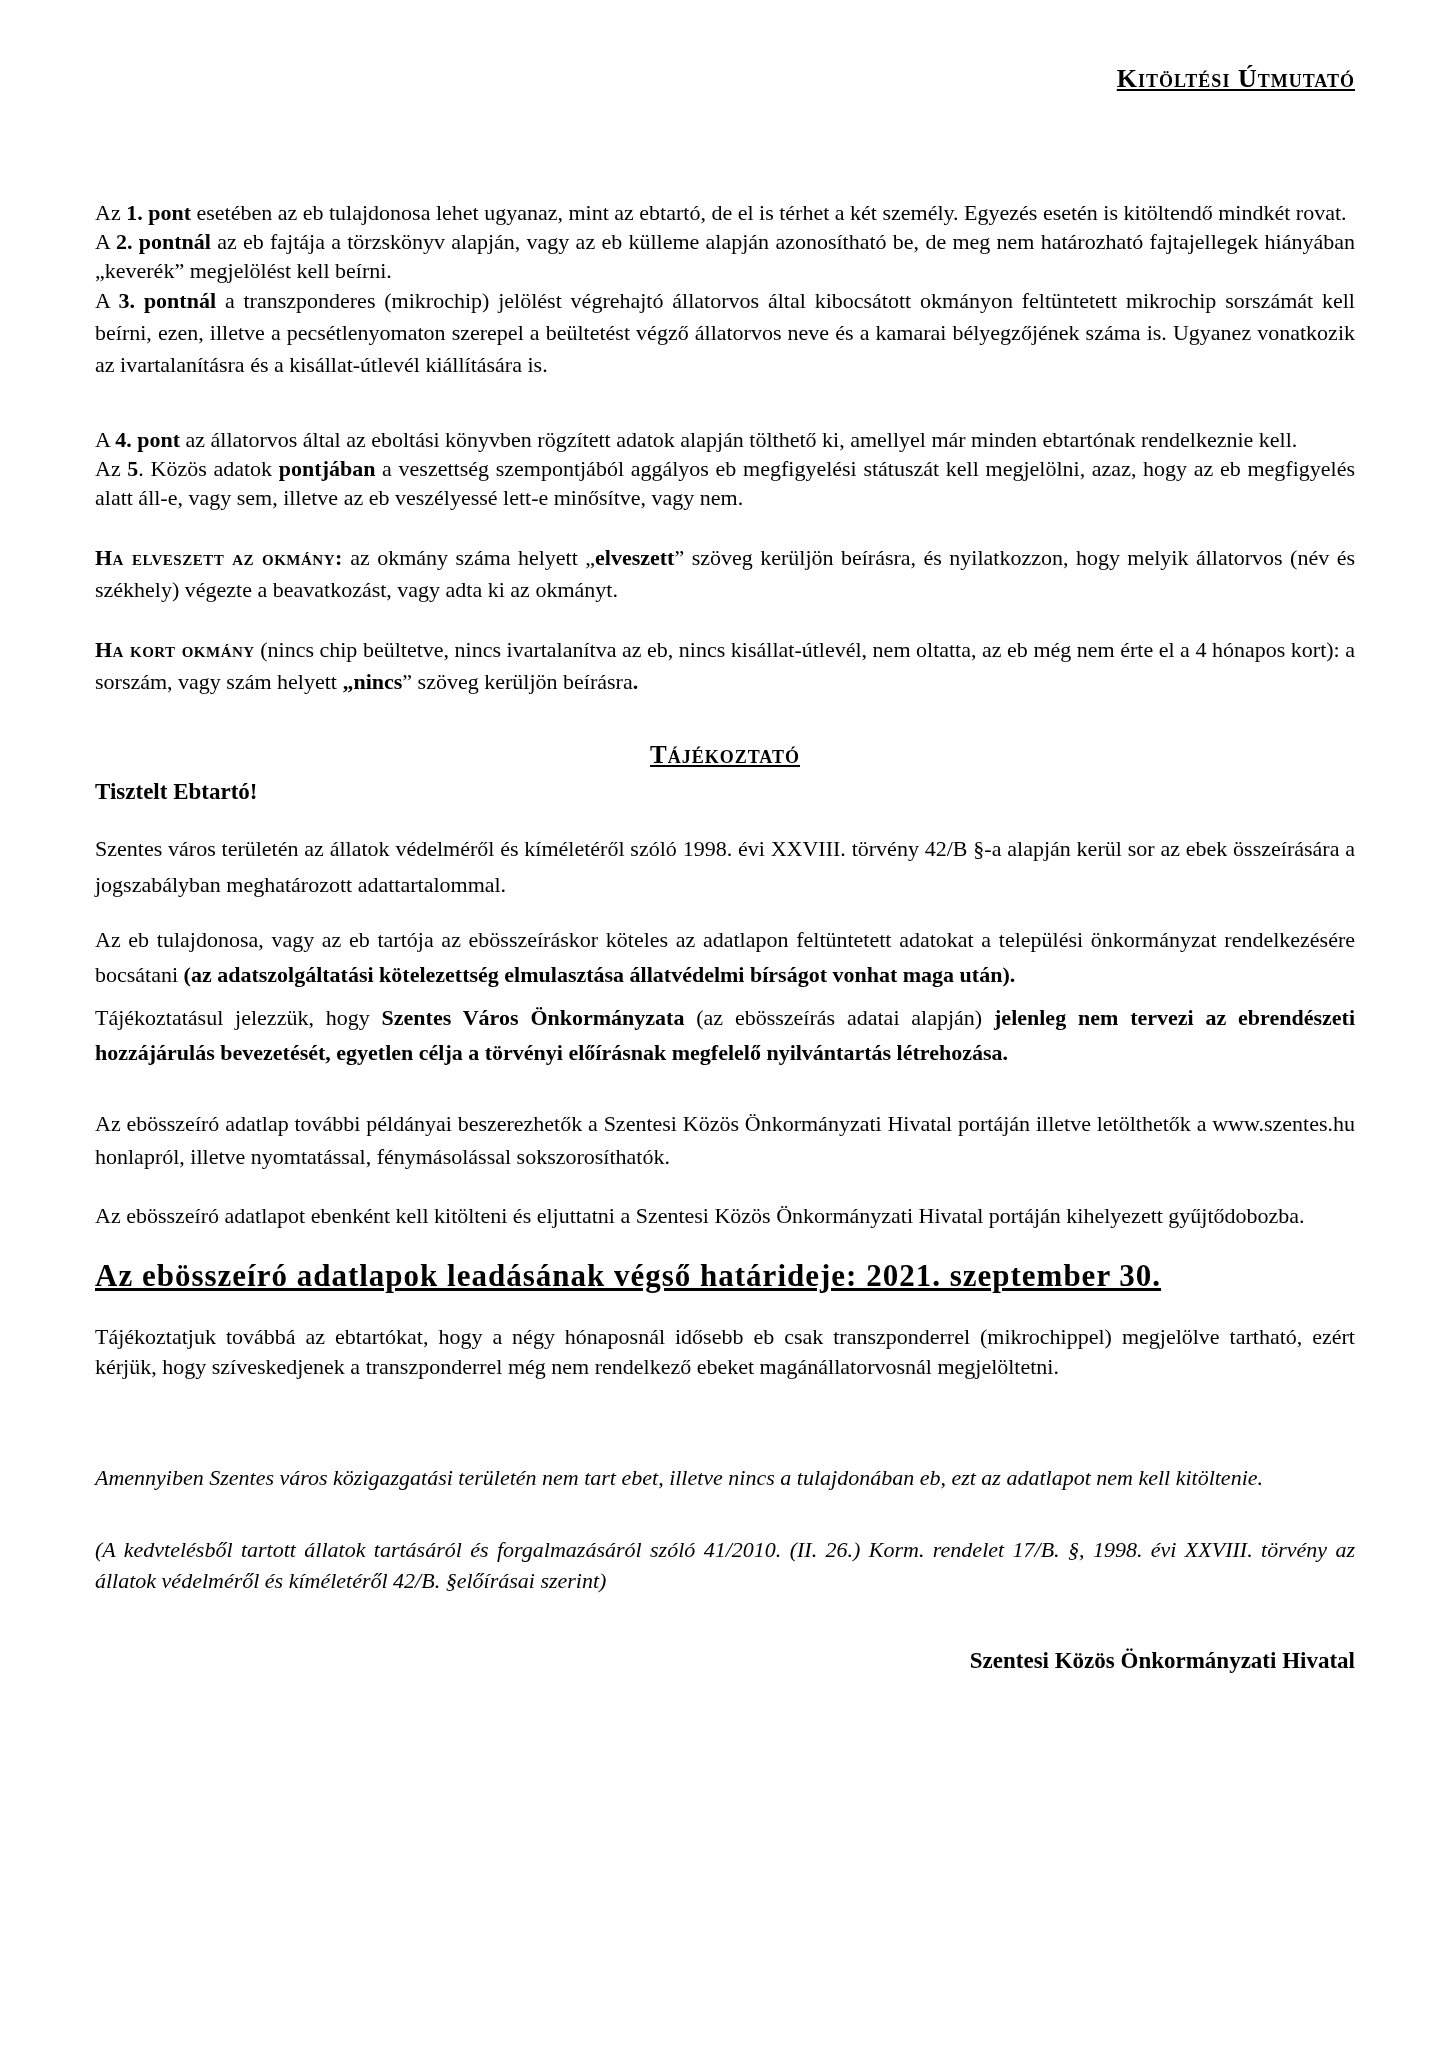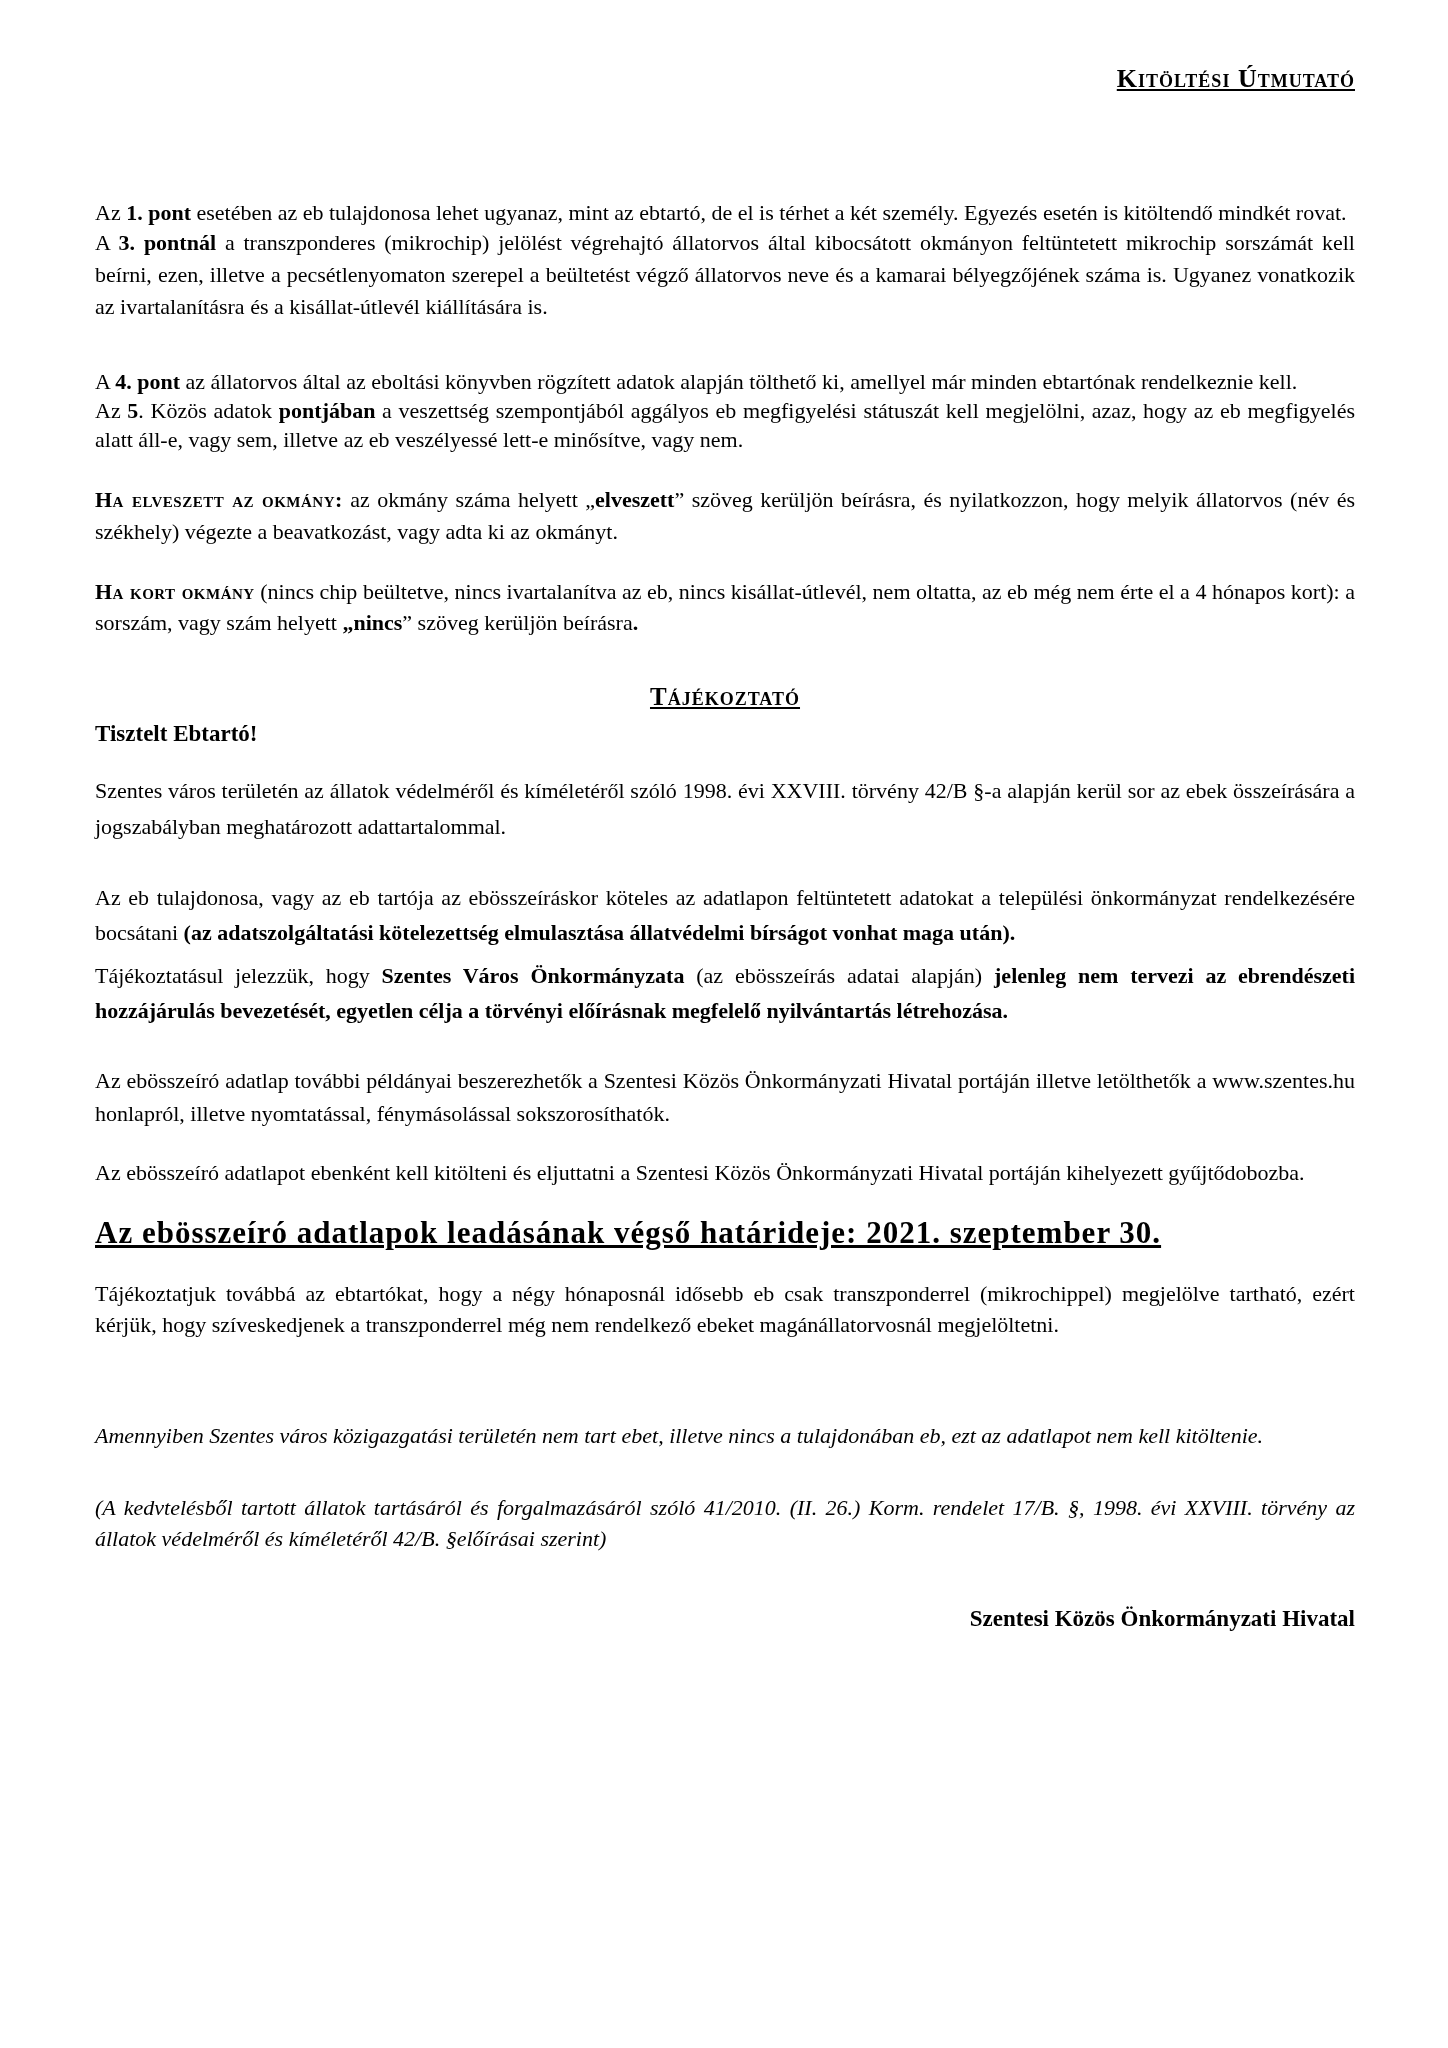--- a/index.html
+++ b/index.html
@@ -49,21 +49,21 @@
   }
   .lh-tight   { line-height: 1.32; }
   .lh-mid     { line-height: 1.45; }
   .lh-semi    { line-height: 1.5;  }
   .lh-loose   { line-height: 1.6;  }
   .lh-body    { line-height: 1.38; }
   .mt-blank   { margin-top: 44px; }
   .mt-sec     { margin-top: 30px; }
   .mt-sec2    { margin-top: 28px; }
   .mt-p8      { margin-top: 26px; }
-  .mt-p9      { margin-top: 36px; }
+  .mt-p9      { margin-top: 20px; }
   .mt-p10     { margin-top: 8px;  }
   .mt-p11     { margin-top: 36px; }
   .mt-p12     { margin-top: 26px; }
   .mt-p13     { margin-top: 28px; }
   .mt-p14     { margin-top: 78px; }
   .mt-p15     { margin-top: 40px; }
   .deadline-heading {
     margin: 26px 0 0 0;
     font-size: 31px;
     font-weight: 700;
@@ -85,20 +85,21 @@
   .rs-bi  { font-weight: 400; font-style: italic; }
 </style>
 </head>
 <body>
 
 <div class="page">
 
   <h1 class="doc-title">Kitöltési Útmutató</h1>
 
   <p class="para lh-tight"><span class="rs-r">Az </span><span class="rs-b">1. pont</span><span class="rs-r"> esetében az eb tulajdonosa lehet ugyanaz, mint az ebtartó, de el is térhet a két személy. Egyezés esetén is kitöltendő mindkét rovat.</span></p>
+  <p class="para lh-tight"><span class="rs-r">A </span><span class="rs-b">2. pontnál</span><span class="rs-r"> az eb fajtája a törzskönyv alapján, vagy az eb külleme alapján azonosítható be, de meg nem határozható fajtajellegek hiányában „keverék” megjelölést kell beírni.</span></p>
   <p class="para lh-mid"><span class="rs-r">A </span><span class="rs-b">3. pontnál</span><span class="rs-r"> a transzponderes (mikrochip) jelölést végrehajtó állatorvos által kibocsátott okmányon feltüntetett mikrochip sorszámát kell beírni, ezen, illetve a pecsétlenyomaton szerepel a beültetést végző állatorvos neve és a kamarai bélyegzőjének száma is. Ugyanez vonatkozik az ivartalanításra és a kisállat-útlevél kiállítására is.</span></p>
   <p class="para lh-tight mt-blank"><span class="rs-r">A </span><span class="rs-b">4. pont</span><span class="rs-r"> az állatorvos által az eboltási könyvben rögzített adatok alapján tölthető ki, amellyel már minden ebtartónak rendelkeznie kell.</span></p>
   <p class="para lh-tight"><span class="rs-r">Az </span><span class="rs-b">5</span><span class="rs-r">. Közös adatok </span><span class="rs-b">pontjában</span><span class="rs-r"> a veszettség szempontjából aggályos eb megfigyelési státuszát kell megjelölni, azaz, hogy az eb megfigyelés alatt áll-e, vagy sem, illetve az eb veszélyessé lett-e minősítve, vagy nem.</span></p>
 
   <p class="para lh-mid mt-sec"><span class="rs-bsc">Ha elveszett az okmány:</span><span class="rs-r"> az okmány száma helyett „</span><span class="rs-b">elveszett</span><span class="rs-r">” szöveg kerüljön beírásra, és nyilatkozzon, hogy melyik állatorvos (név és székhely) végezte a beavatkozást, vagy adta ki az okmányt.</span></p>
   <p class="para lh-mid mt-sec2"><span class="rs-bsc">Ha kort okmány</span><span class="rs-r"> (nincs chip beültetve, nincs ivartalanítva az eb, nincs kisállat-útlevél, nem oltatta, az eb még nem érte el a 4 hónapos kort): a sorszám, vagy szám helyett </span><span class="rs-b">„nincs</span><span class="rs-r">” szöveg kerüljön beírásra</span><span class="rs-b">.</span></p>
 
   <h2 class="section-title">Tájékoztató</h2>
   <p class="salutation">Tisztelt Ebtartó!</p>
 

